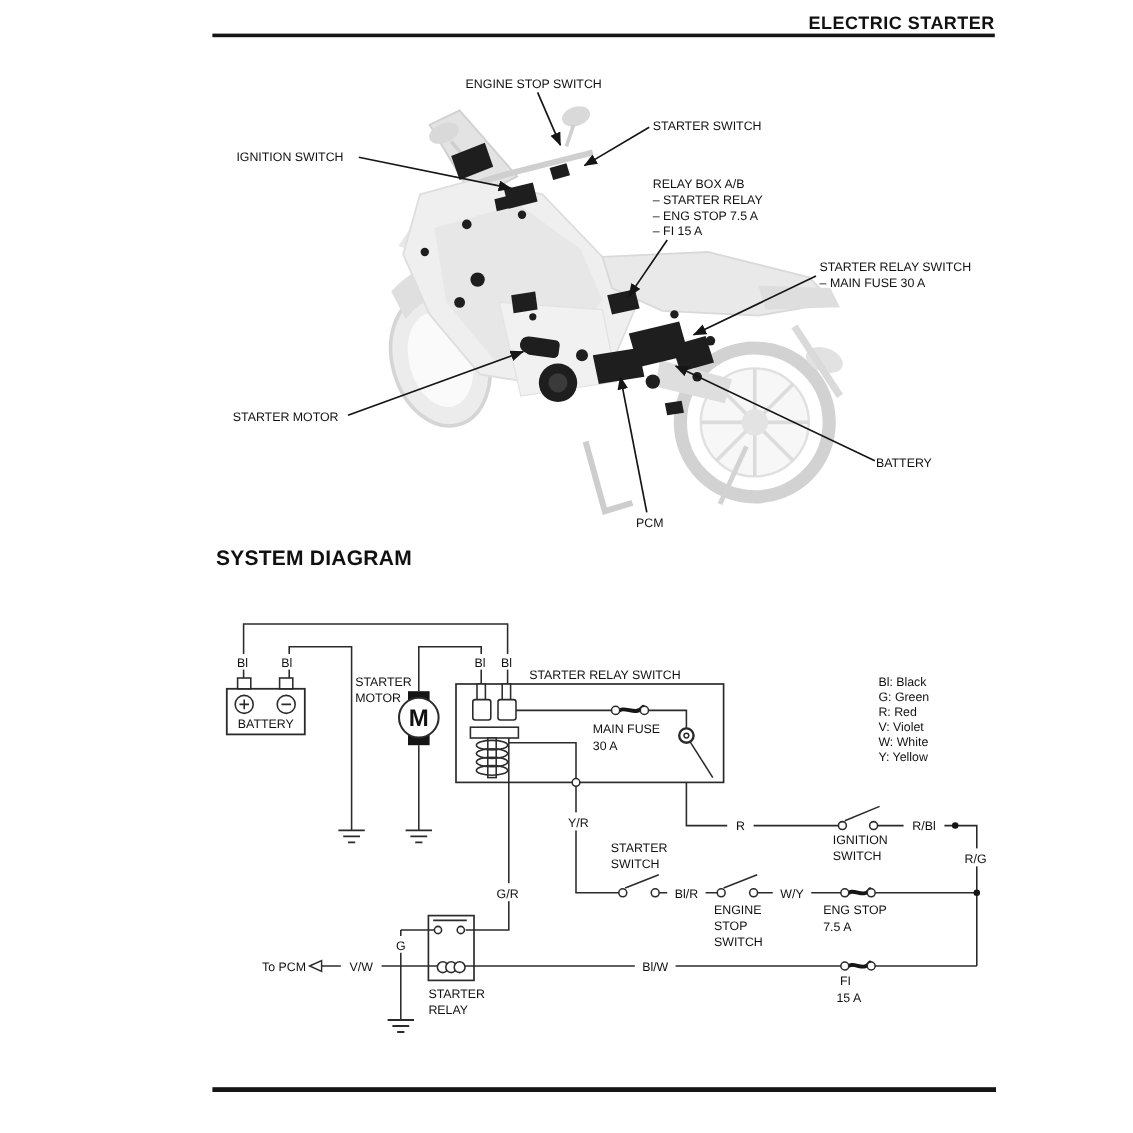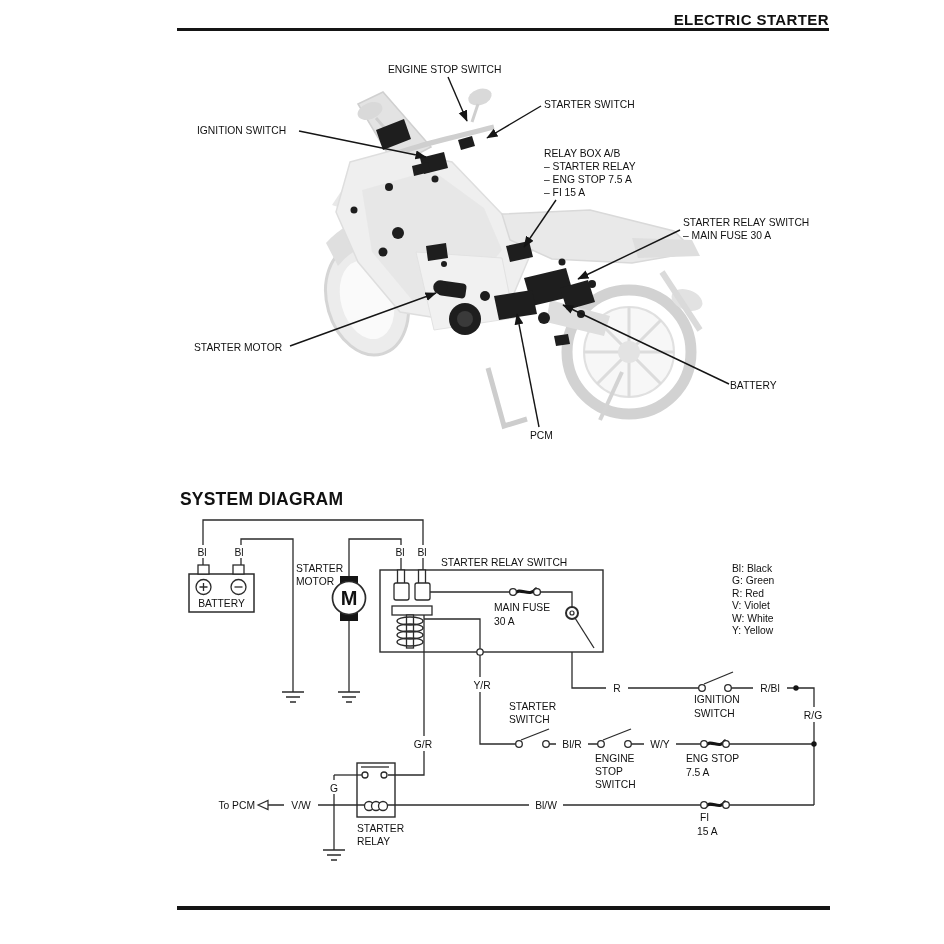--- a/index.html
+++ b/index.html
@@ -5,21 +5,21 @@
   html,body{margin:0;padding:0;background:#ffffff;}
   .page{position:relative;width:944px;height:944px;background:#ffffff;overflow:hidden;
         font-family:"Liberation Sans",sans-serif;color:#111;margin-left:32px;}
   .hdr-title{position:absolute;top:11px;left:0;width:797px;text-align:right;
              font-size:15px;font-weight:bold;letter-spacing:.4px;}
   .rule{position:absolute;background:#151515;}
   .rule-top{left:145px;top:28px;width:652px;height:3px;}
   .rule-bot{left:145px;top:906px;width:653px;height:3.5px;}
   .sec-head{position:absolute;left:148px;font-size:17.5px;font-weight:bold;letter-spacing:.2px;}
   .sec-head.loc{top:35px;}
-  .sec-head.diag{top:489px;}
+  .sec-head.diag{top:455px;}
   .pagenum{position:absolute;top:962px;left:0;width:797px;text-align:left;
            font-size:17.5px;font-weight:bold;}
   svg{position:absolute;}
   svg text{font-family:"Liberation Sans",sans-serif;fill:#111;}
   .lbl{font-size:10.3px;}
   .wire{stroke:#2b2b2b;stroke-width:1.3;fill:none;}
   .node{fill:#ffffff;stroke:#2b2b2b;stroke-width:1.3;}
   .dot{fill:#151515;}
   .mask{fill:#ffffff;}
   .fuse{stroke:#151515;stroke-width:3.2;fill:none;stroke-linecap:round;}

